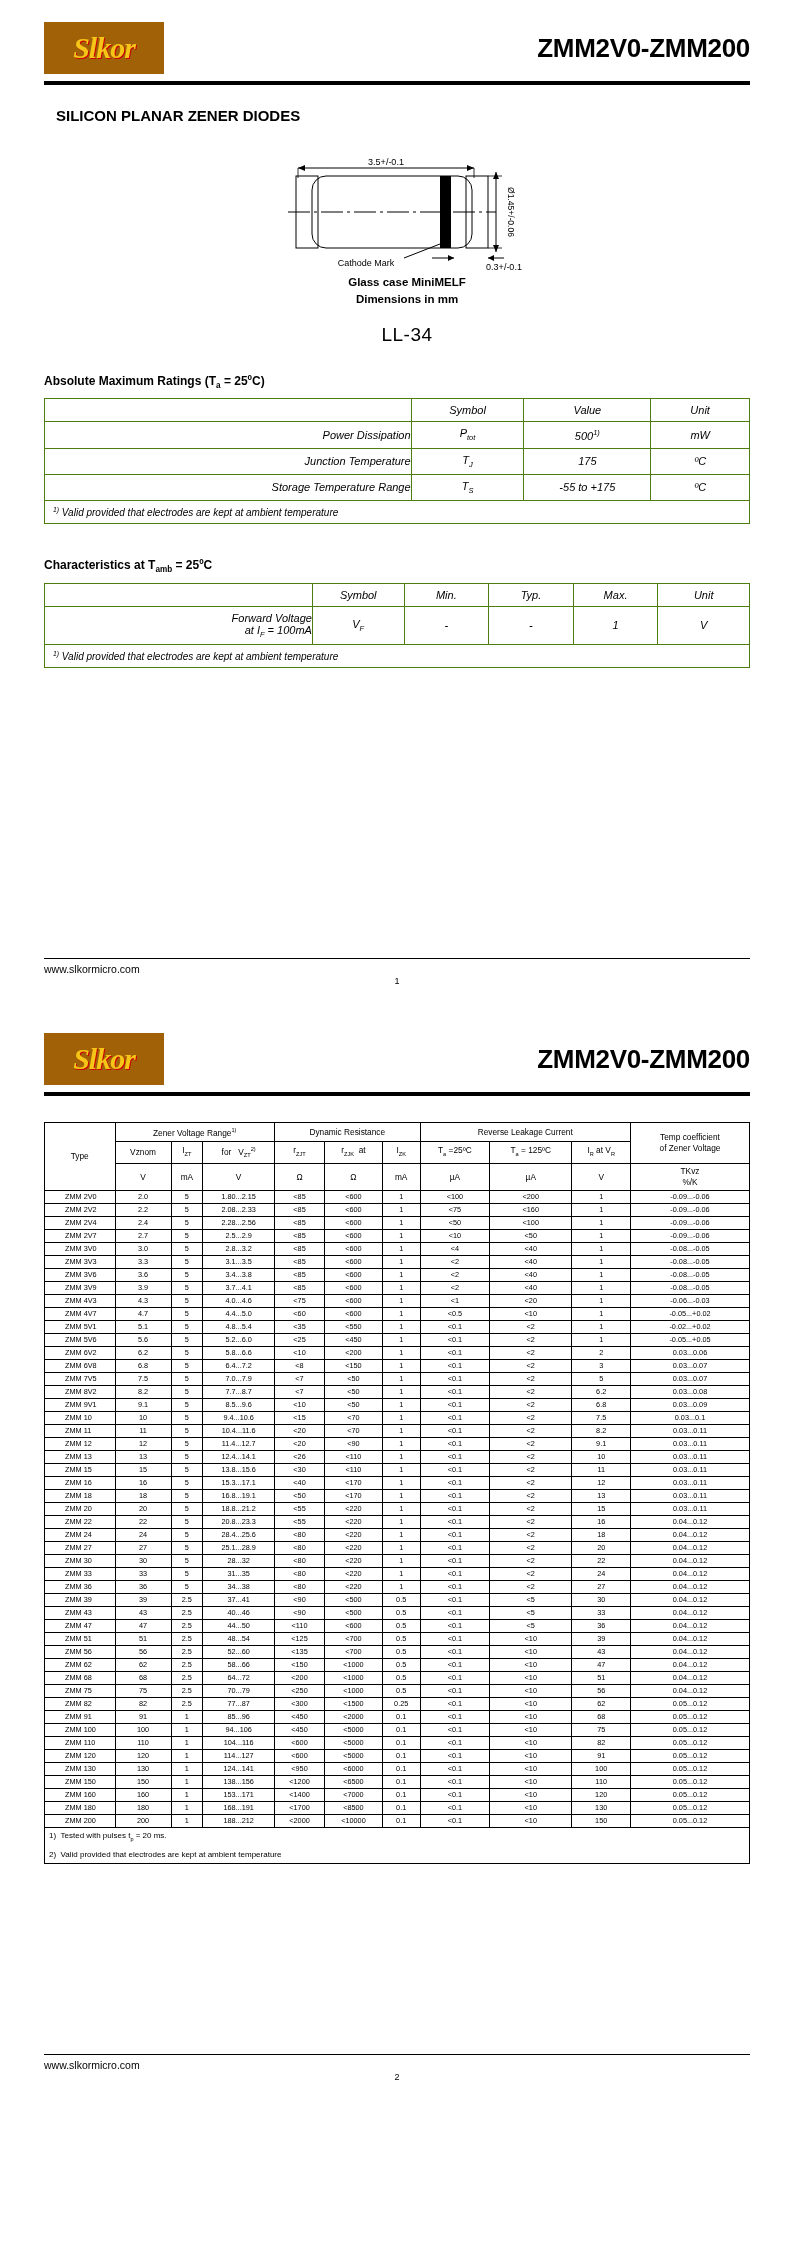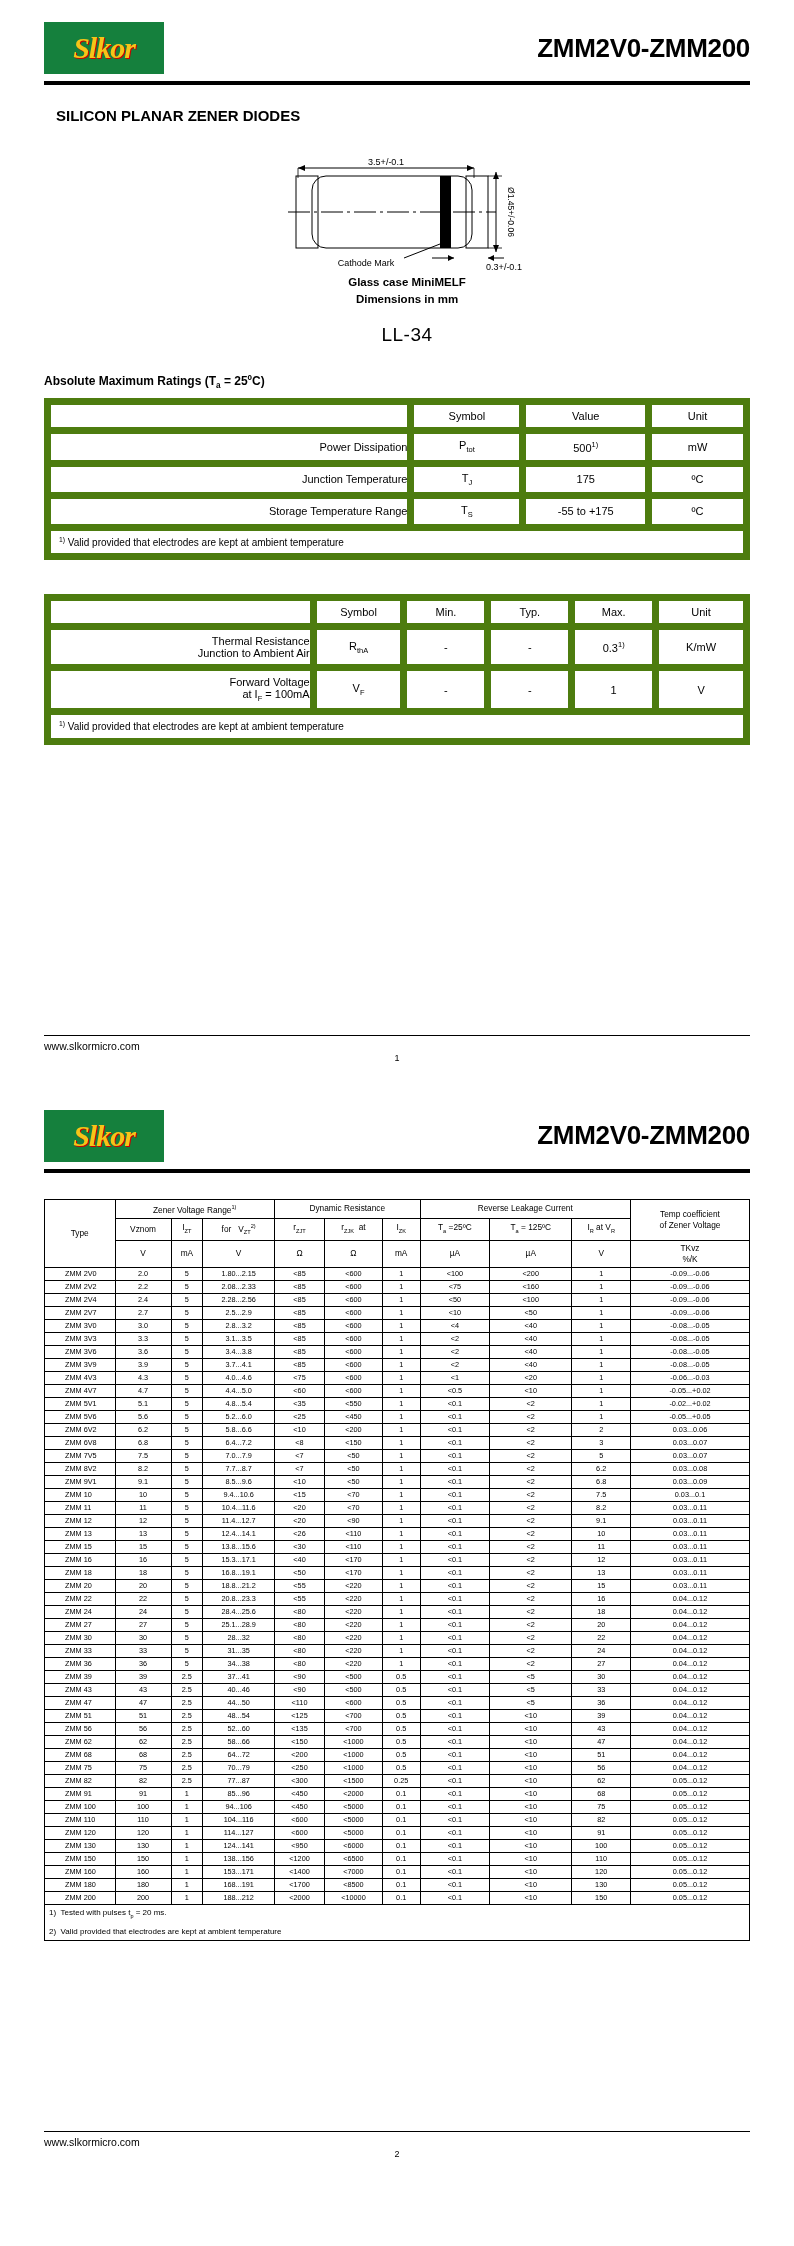--- a/index.html
+++ b/index.html
@@ -23,21 +23,21 @@
   
   .doc-header {
     display: flex;
     align-items: center;
     justify-content: space-between;
     padding-bottom: 4px;
   }
   .logo {
     width: 120px;
     height: 52px;
-    background: #15803d;
+    background: #a16207;
     display: flex;
     align-items: center;
     justify-content: center;
     overflow: hidden;
   }
   .logo-text {
     font-family: "Liberation Serif", serif;
     font-style: italic;
     font-weight: bold;
     font-size: 30px;
@@ -92,25 +92,26 @@
     font-size: 12px;
     font-weight: bold;
     margin: 0 0 8px 0;
   }
   table.spec {
     border-collapse: collapse;
     width: 100%;
     font-size: 11px;
   }
   table.spec td, table.spec th {
-    border: 7px solid #4d7c0f;
+    border: 1px solid #4d7c0f;
     padding: 5px 0;
     text-align: center;
     font-weight: normal;
     vertical-align: middle;
+    font-style: italic;
   }
   table.spec td.left {
     text-align: right;
     padding-left: 10px;
   }
   table.spec tr.footnote td {
     text-align: left;
     padding-left: 8px;
     font-size: 10px;
   }
@@ -265,40 +266,32 @@
           <td>ºC</td>
         </tr>
         <tr class="footnote">
           <td colspan="4"><sup>1)</sup><span> Valid provided that electrodes are kept at ambient temperature</span></td>
         </tr>
       </tbody>
         </table>
     </div>
 
     <div class="blk-char">
+      <div class="tbl-label">
+        <span>Characteristics at T</span><sub>amb</sub><span> = 25ºC</span>
+      </div>
       <table class="spec">
         <tbody>
             <tr>
           <td style="width:38%"></td>
           <td style="width:13%">Symbol</td>
           <td style="width:12%">Min.</td>
           <td style="width:12%">Typ.</td>
           <td style="width:12%">Max.</td>
           <td style="width:13%">Unit</td>
-        </tr>
-        <tr>
-          <td class="left">
-            <div>Thermal Resistance</div>
-            <div>Junction to Ambient Air</div>
-          </td>
-          <td><span>R</span><sub>thA</sub></td>
-          <td>-</td>
-          <td>-</td>
-          <td><span>0.3</span><sup>1)</sup></td>
-          <td>K/mW</td>
         </tr>
         <tr>
           <td class="left">
             <div>Forward Voltage</div>
             <div>at I<sub>F</sub> = 100mA</div>
           </td>
           <td><span>V</span><sub>F</sub></td>
           <td>-</td>
           <td>-</td>
           <td>1</td>

